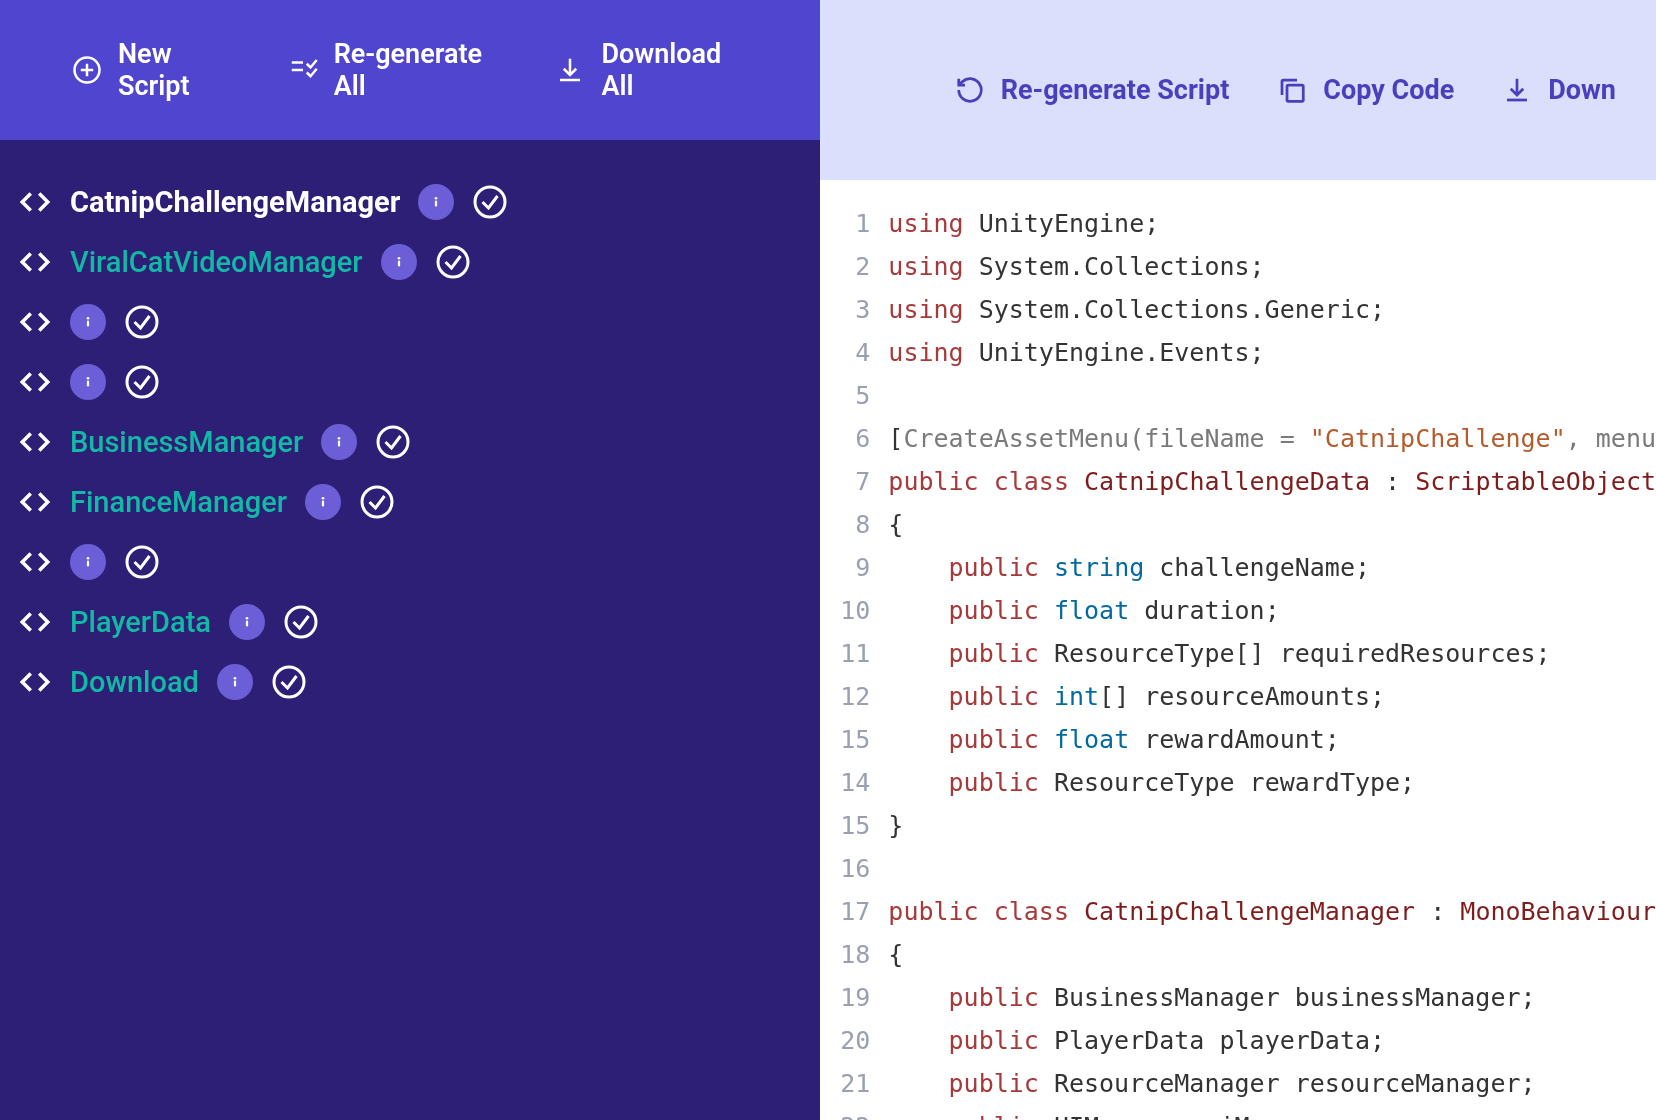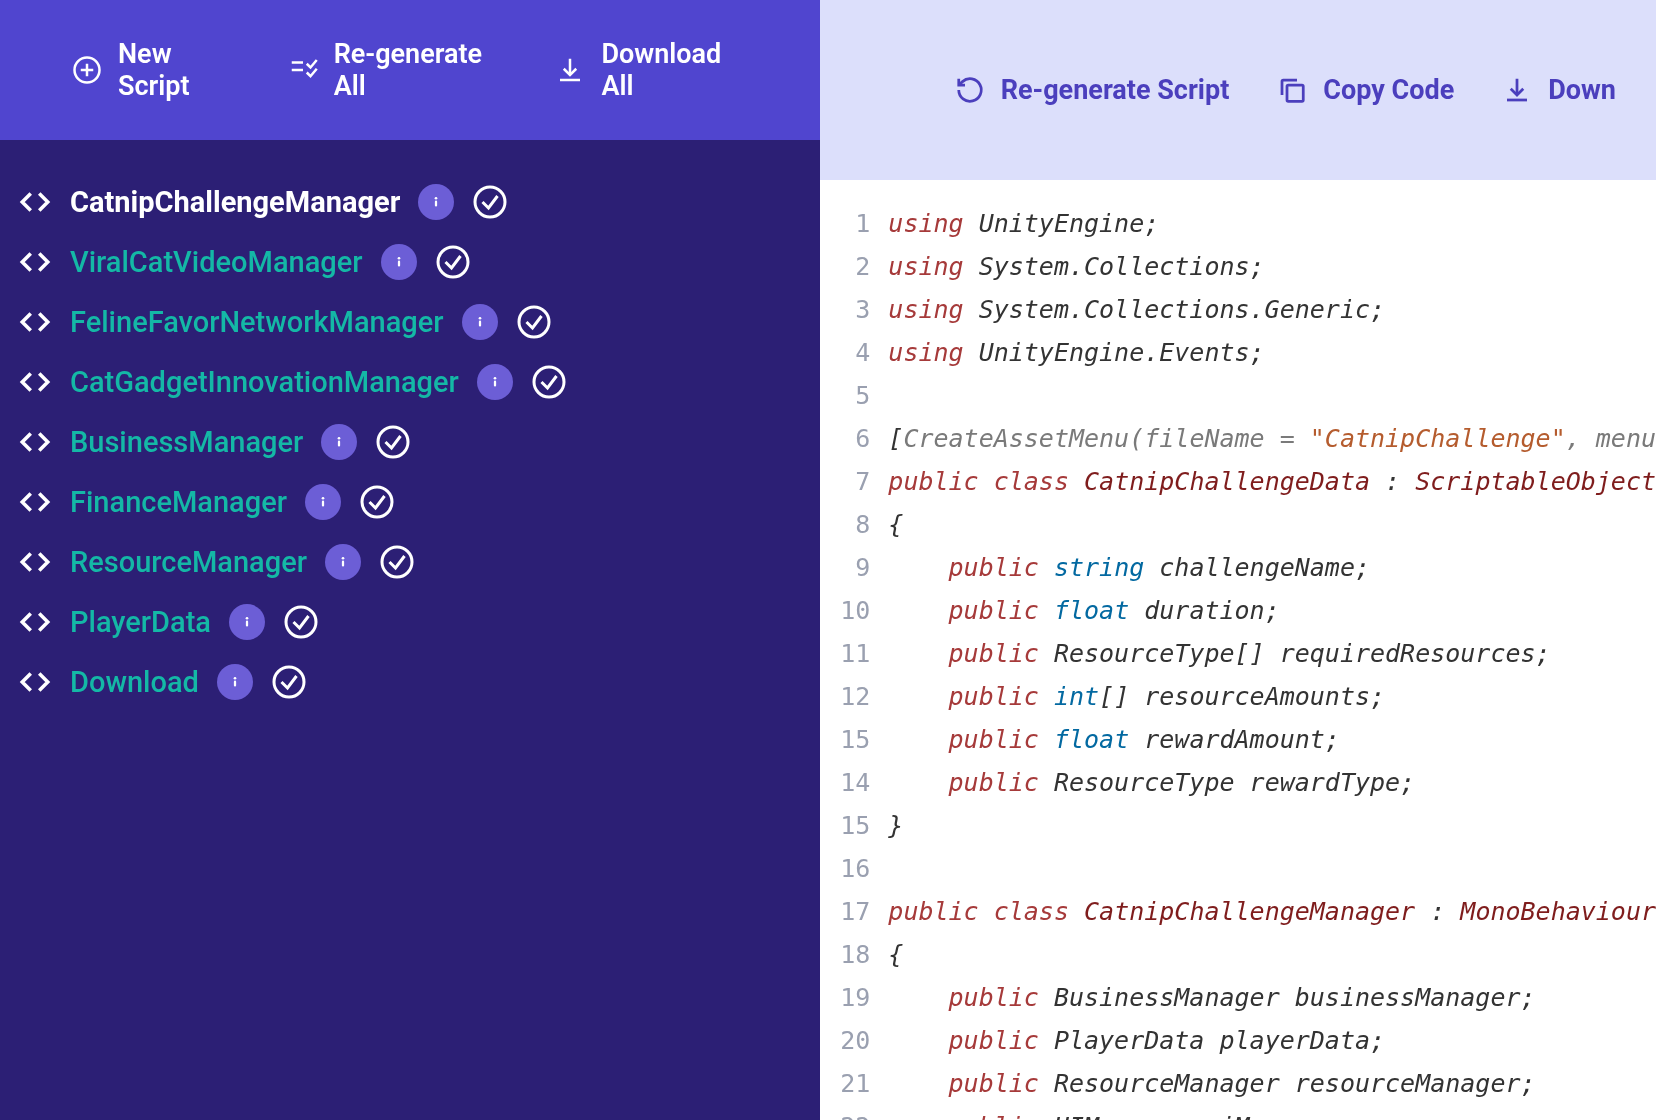--- a/index.html
+++ b/index.html
@@ -122,21 +122,21 @@
   user-select: none;
   width: 68px;
 }
 .gutter div { height: 43px; }
 .code-body {
   padding: 22px 0;
   flex: 1;
   white-space: pre;
   overflow: hidden;
 }
-.code-body .row { height: 43px; font-style: italic; }
+.code-body .row { height: 43px; }
 .tk-k { color: #a63a3a; }     
 .tk-t { color: #0369a1; }     
 .tk-c { color: #7f1d1d; }     
 .tk-a { color: #7a7a7a; }     
 .tk-s { color: #b55c2e; }     
 .tk-p { color: #333; }        
 </style>
 </head>
 <body>
 
@@ -201,38 +201,36 @@
         <svg class="check-icon" viewBox="0 0 24 24" fill="none" stroke="currentColor" stroke-width="2">
           <circle cx="12" cy="12" r="10"></circle>
           <polyline points="7,12 11,16 17,8"></polyline>
         </svg>
       </div>
       <div class="script-item">
         <svg class="code-icon" viewBox="0 0 24 24" fill="none" stroke="currentColor" stroke-width="2.5">
           <polyline points="9,6 3,12 9,18"></polyline>
           <polyline points="15,6 21,12 15,18"></polyline>
         </svg>
-        <span class="script-name">FelineFavorNetworkManager</span>
-        <span class="info-badge">
-          <svg viewBox="0 0 24 24" fill="currentColor">
-            <circle cx="12" cy="7" r="1.8"></circle>
-            <rect x="10.5" y="10" width="3" height="8" rx="1.5"></rect>
-          </svg>
-        </span>
-        <svg class="check-icon" viewBox="0 0 24 24" fill="none" stroke="currentColor" stroke-width="2">
-          <circle cx="12" cy="12" r="10"></circle>
-          <polyline points="7,12 11,16 17,8"></polyline>
-        </svg>
-      </div>
-      <div class="script-item">
-        <svg class="code-icon" viewBox="0 0 24 24" fill="none" stroke="currentColor" stroke-width="2.5">
-          <polyline points="9,6 3,12 9,18"></polyline>
-          <polyline points="15,6 21,12 15,18"></polyline>
-        </svg>
-        <span class="script-name">CatGadgetInnovationManager</span>
+        <span class="info-badge">
+          <svg viewBox="0 0 24 24" fill="currentColor">
+            <circle cx="12" cy="7" r="1.8"></circle>
+            <rect x="10.5" y="10" width="3" height="8" rx="1.5"></rect>
+          </svg>
+        </span>
+        <svg class="check-icon" viewBox="0 0 24 24" fill="none" stroke="currentColor" stroke-width="2">
+          <circle cx="12" cy="12" r="10"></circle>
+          <polyline points="7,12 11,16 17,8"></polyline>
+        </svg>
+      </div>
+      <div class="script-item">
+        <svg class="code-icon" viewBox="0 0 24 24" fill="none" stroke="currentColor" stroke-width="2.5">
+          <polyline points="9,6 3,12 9,18"></polyline>
+          <polyline points="15,6 21,12 15,18"></polyline>
+        </svg>
         <span class="info-badge">
           <svg viewBox="0 0 24 24" fill="currentColor">
             <circle cx="12" cy="7" r="1.8"></circle>
             <rect x="10.5" y="10" width="3" height="8" rx="1.5"></rect>
           </svg>
         </span>
         <svg class="check-icon" viewBox="0 0 24 24" fill="none" stroke="currentColor" stroke-width="2">
           <circle cx="12" cy="12" r="10"></circle>
           <polyline points="7,12 11,16 17,8"></polyline>
         </svg>
@@ -269,21 +267,20 @@
         <svg class="check-icon" viewBox="0 0 24 24" fill="none" stroke="currentColor" stroke-width="2">
           <circle cx="12" cy="12" r="10"></circle>
           <polyline points="7,12 11,16 17,8"></polyline>
         </svg>
       </div>
       <div class="script-item">
         <svg class="code-icon" viewBox="0 0 24 24" fill="none" stroke="currentColor" stroke-width="2.5">
           <polyline points="9,6 3,12 9,18"></polyline>
           <polyline points="15,6 21,12 15,18"></polyline>
         </svg>
-        <span class="script-name">ResourceManager</span>
         <span class="info-badge">
           <svg viewBox="0 0 24 24" fill="currentColor">
             <circle cx="12" cy="7" r="1.8"></circle>
             <rect x="10.5" y="10" width="3" height="8" rx="1.5"></rect>
           </svg>
         </span>
         <svg class="check-icon" viewBox="0 0 24 24" fill="none" stroke="currentColor" stroke-width="2">
           <circle cx="12" cy="12" r="10"></circle>
           <polyline points="7,12 11,16 17,8"></polyline>
         </svg>

